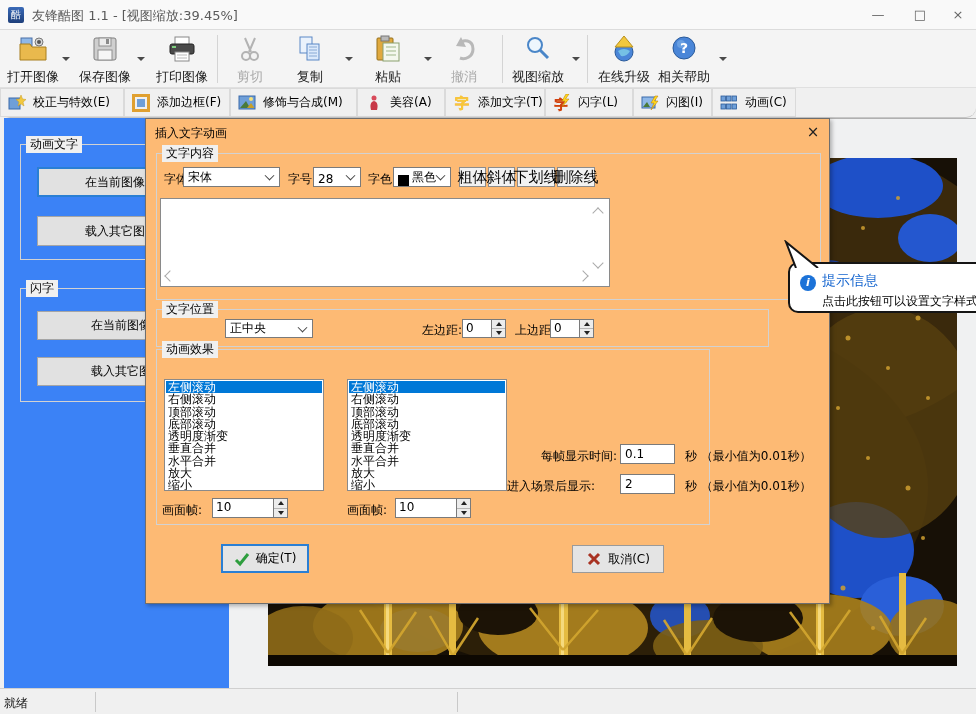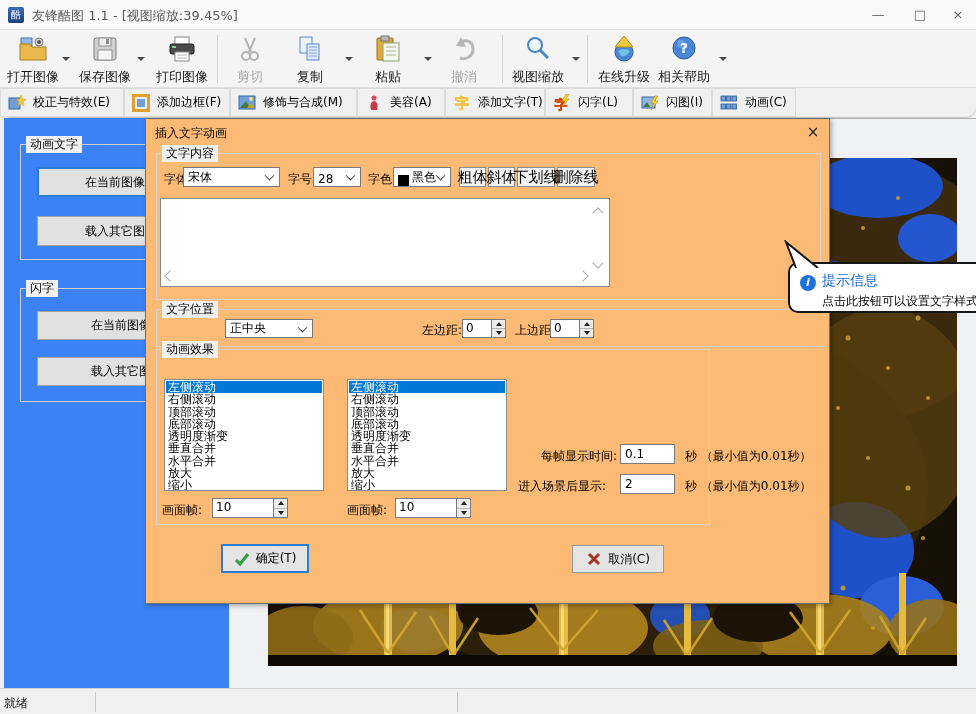--- a/index.html
+++ b/index.html
@@ -409,21 +409,21 @@
 
     <div class="txtarea" style="left:3px;top:44px;width:450px;height:89px">
       <span></span>
       <span class="scroll-chev" style="right:7px;top:10px;transform:rotate(-135deg)"></span>
       <span class="scroll-chev" style="right:7px;top:60px;transform:rotate(45deg)"></span>
       <span class="scroll-chev" style="left:5px;bottom:6px;transform:rotate(135deg)"></span>
       <span class="scroll-chev" style="right:22px;bottom:6px;transform:rotate(-45deg)"></span>
     </div>
   </div>
 
-  <div class="groupbox" style="left:10px;top:190px;width:670px;height:38px">
+  <div class="groupbox" style="left:10px;top:190px;width:613px;height:38px">
     <span class="legend">文字位置</span>
 
     <div class="combo" style="left:68px;top:9px;width:88px;height:19px">
       <span>正中央</span>
       <span class="chev"></span>
     </div>
 
     <span class="abs nowrap" style="left:265px;top:12px">左边距:</span>
     <div class="spin" style="left:305px;top:9px;width:44px;height:19px">
       <span class="sedit">0</span>
@@ -501,21 +501,21 @@
         <span class="sb">
             <span class="tri-down"></span>
           </span>
       </span>
     </div>
 
     <span class="abs nowrap" style="left:360px;top:98px;width:100px;text-align:right">每帧显示时间:</span>
     <div class="edit" style="left:463px;top:94px;width:55px;height:20px">0.1</div>
     <span class="abs nowrap" style="left:528px;top:98px">秒 （最小值为0.01秒）</span>
 
-    <span class="abs nowrap" style="left:350px;top:128px;width:110px;text-align:center">进入场景后显示:</span>
+    <span class="abs nowrap" style="left:350px;top:128px;width:110px;text-align:left">进入场景后显示:</span>
     <div class="edit" style="left:463px;top:124px;width:55px;height:20px">2</div>
     <span class="abs nowrap" style="left:528px;top:128px">秒 （最小值为0.01秒）</span>
   </div>
 
   <div class="dlgbtn ok" style="left:75px;top:425px;width:88px;height:29px">
     <svg viewBox="0 0 16 16">
         <path d="M2 9 L6 13 L14 3" stroke="#2e9e3e" stroke-width="3" fill="none"></path>
       </svg>
     <span>确定(T)</span>
   </div>

